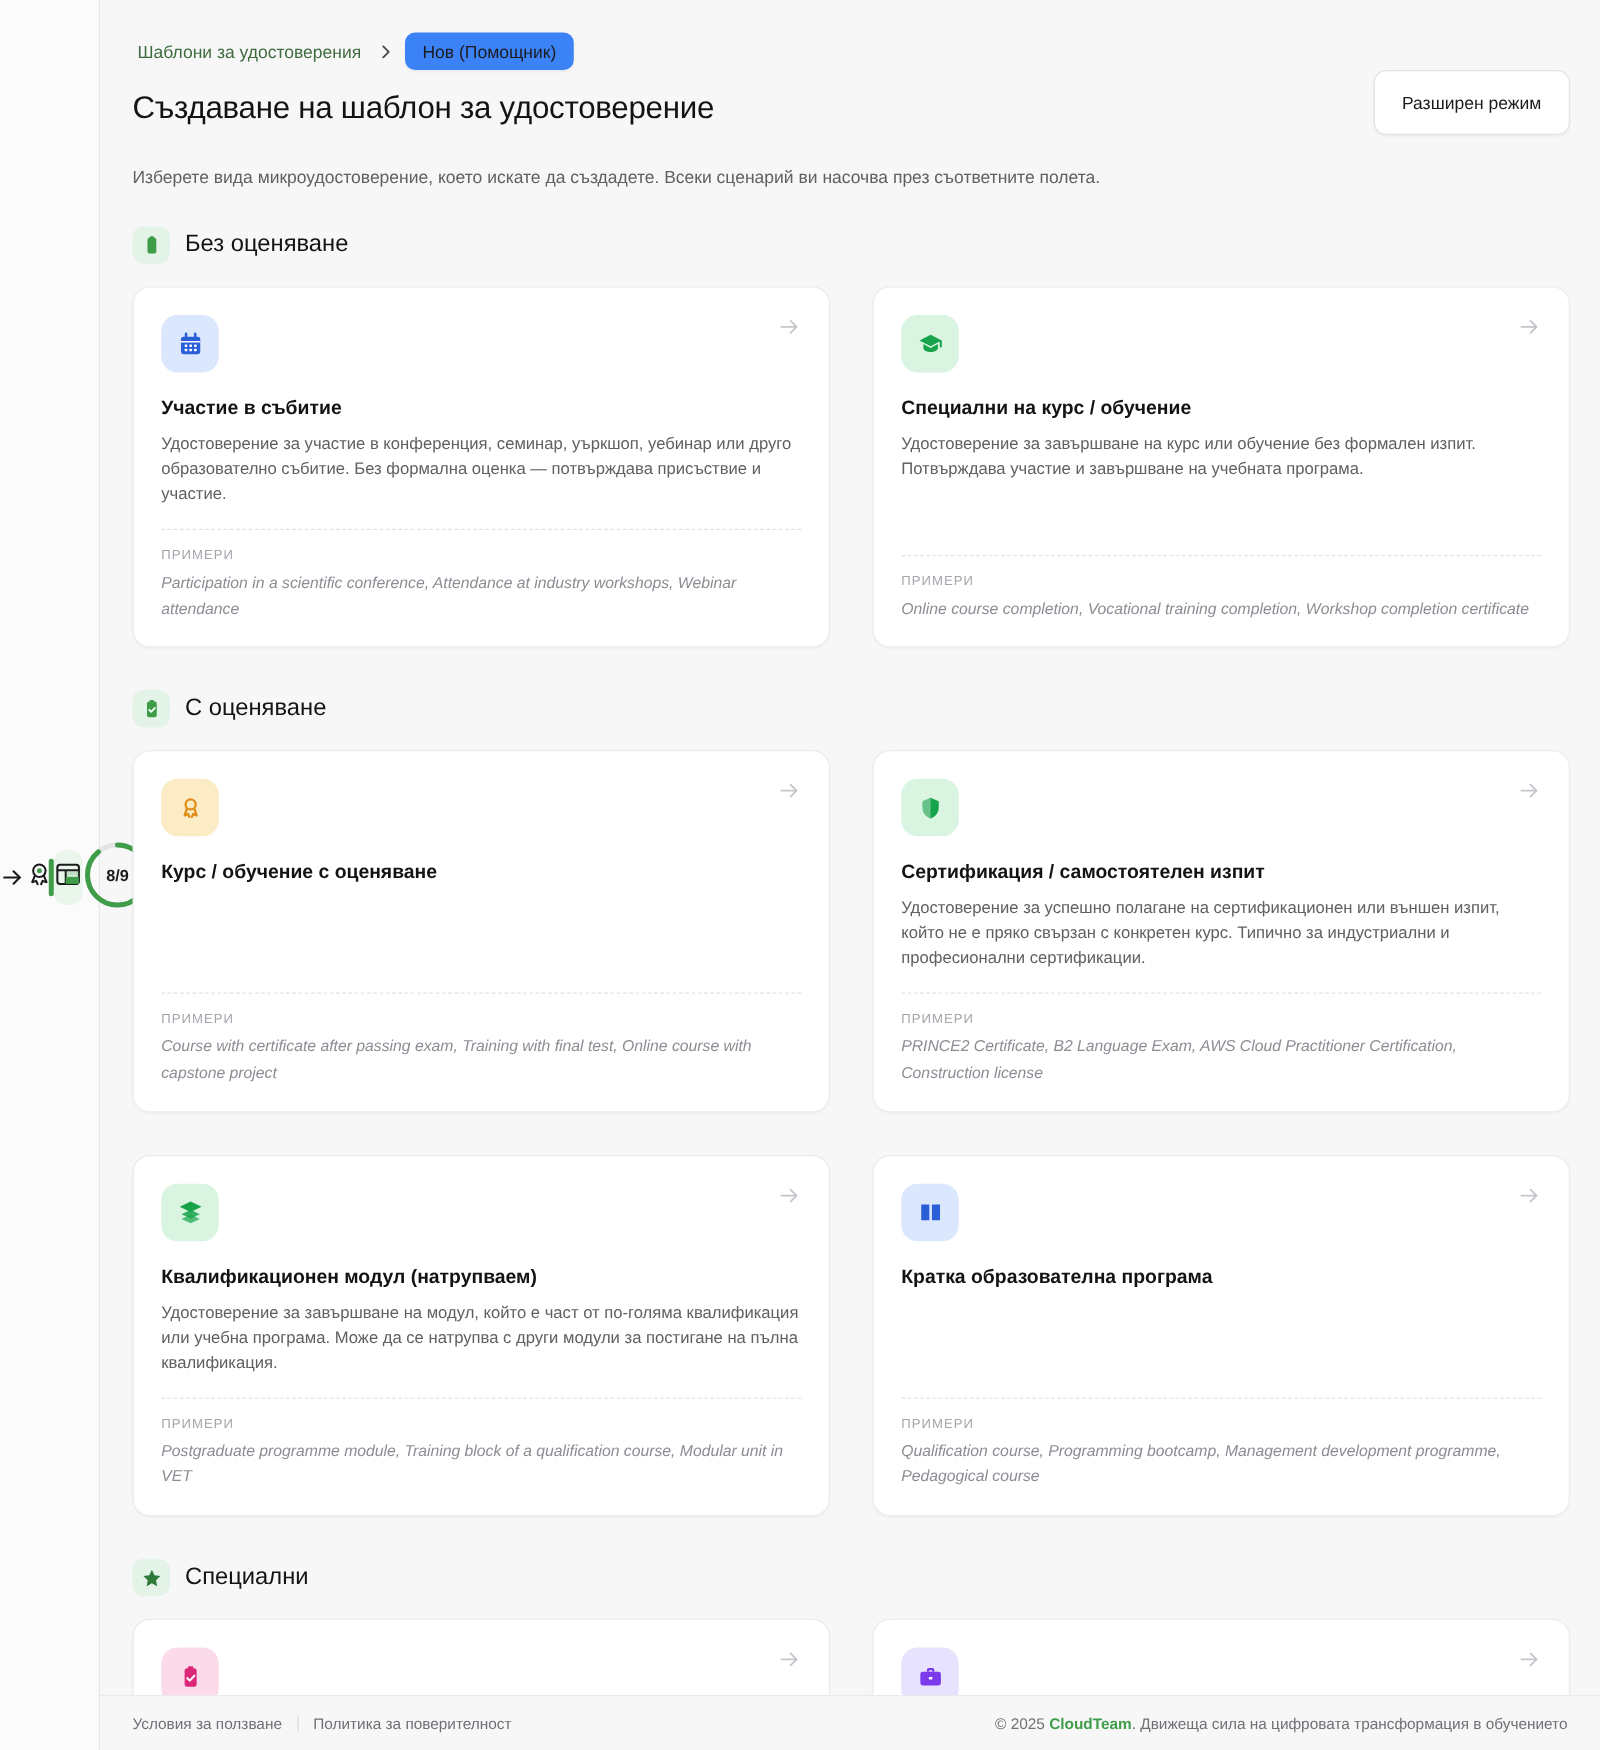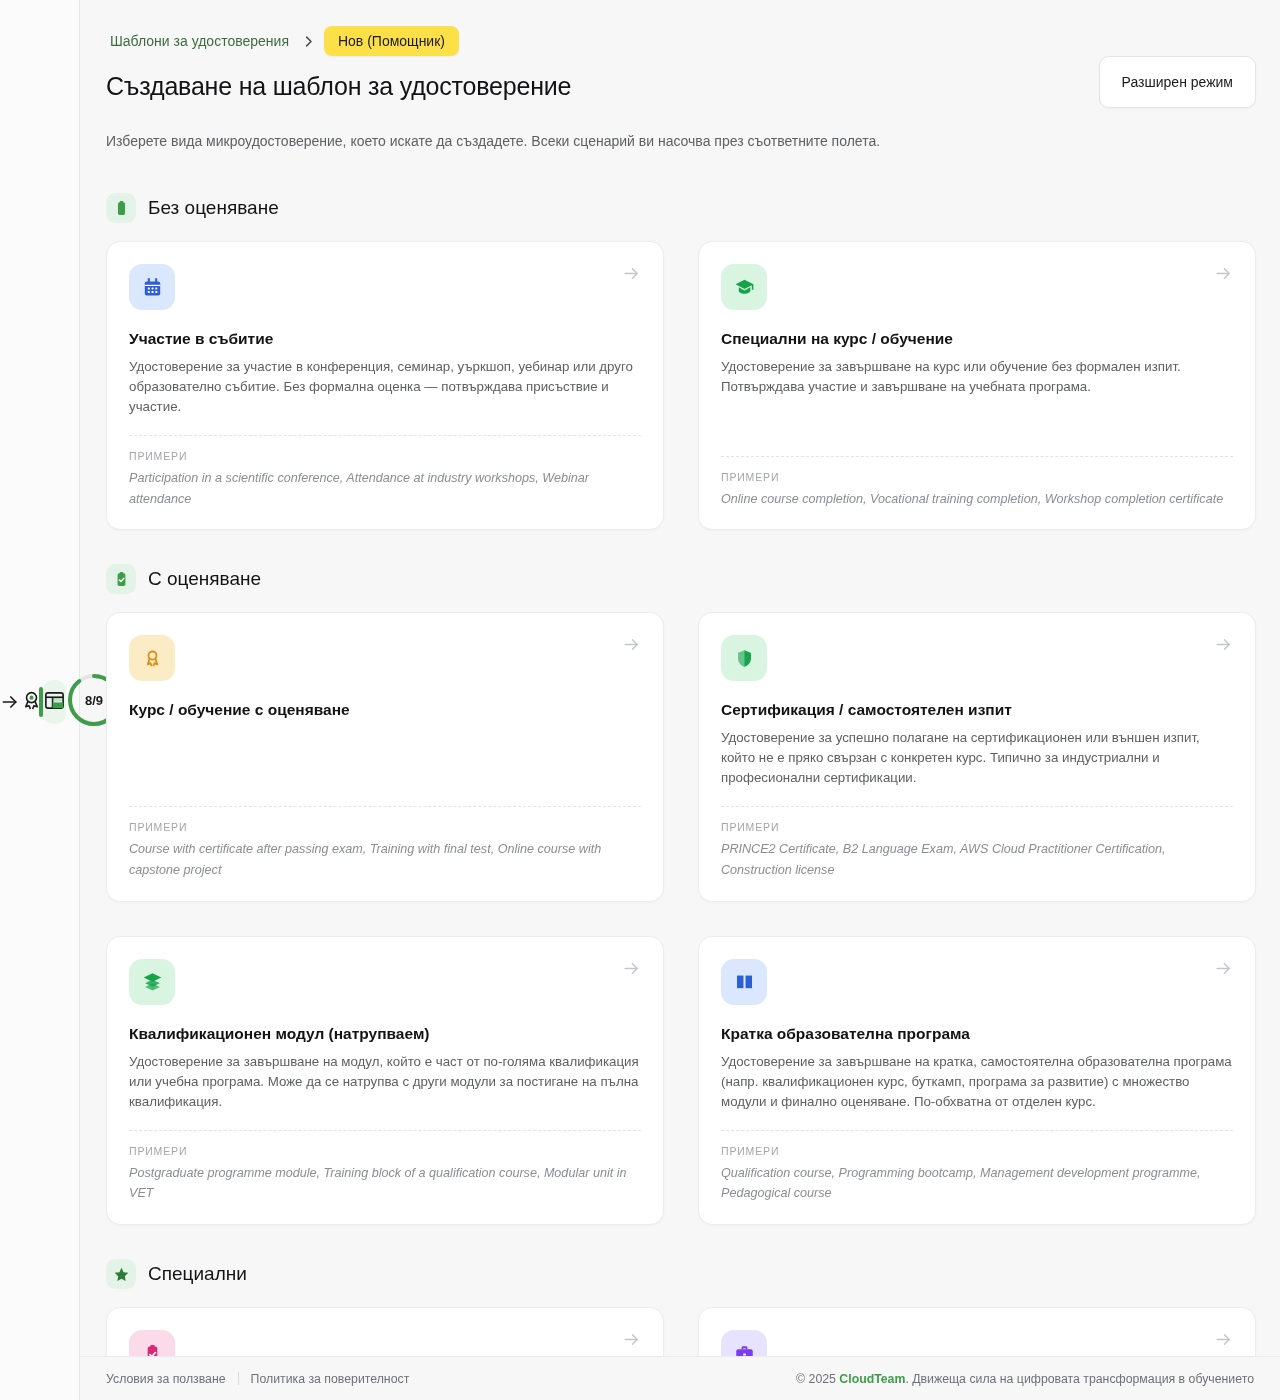--- a/index.html
+++ b/index.html
@@ -46,36 +46,36 @@
   
   .main { flex: 1 1 auto; position: relative; height: 1400px; overflow: hidden; }
   .content { padding: 26px 24px 0 26px; }
 
   .breadcrumb { display: flex; align-items: center; gap: 4px; height: 30px; }
   .bc-link {
     font-size: 14px; color: #3f6b3f; cursor: pointer; padding: 3px 4px;
   }
   .bc-sep { color: #5a5a5e; font-size: 15px; display: flex; align-items: center; padding: 0 4px; }
   .bc-current {
-    font-size: 14px; color: #1b1b1d; background: #fde047;
+    font-size: 14px; color: #1b1b1d; background: #3b82f6;
     border-radius: 8px; padding: 7px 14px; box-shadow: 0 1px 2px rgba(16,24,40,.05);
   }
 
   .title-row { display: flex; align-items: flex-start; justify-content: space-between; margin-top: 16px; }
   .page-title { font-size: 25px; font-weight: 400; color: #131315; letter-spacing: -.2px; }
   .mode-btn {
     background: #fff; border: 1px solid #e4e4e7; border-radius: 10px;
     padding: 17px 22px; font-size: 14px; color: #1b1b1d; cursor: pointer;
     box-shadow: 0 1px 2px rgba(16,24,40,.04); white-space: nowrap;
     margin-top: -16px;
   }
   .subtitle { margin-top: 25px; font-size: 14px; color: #5f6063; }
 
   .section { margin-top: 34px; }
-  .section:first-of-type { margin-top: 44px; }
+  .section:first-of-type { margin-top: 32px; }
   .section-head { display: flex; align-items: center; gap: 12px; }
   .sec-badge {
     width: 30px; height: 30px; border-radius: 9px;
     display: flex; align-items: center; justify-content: center;
   }
   .sec-title { font-size: 19px; color: #141416; font-weight: 400; }
 
   .grid { display: grid; grid-template-columns: 1fr 1fr; gap: 34px; margin-top: 18px; }
 
   .card {
@@ -342,21 +342,20 @@
                     <line x1="4" y1="12" x2="19" y2="12"></line>
                     <polyline points="13.2 6 19.2 12 13.2 18"></polyline>
                   </svg></span>
                 <span class="icon-tile" style="background:#dbe7fd">
                   <svg width="21" height="21" viewBox="0 0 24 24" fill="#2a5fd8">
                     <path d="M3.4 5.2h7.4v14.4H3.4z" rx="1"></path>
                     <path d="M13.2 5.2h7.4v14.4h-7.4z"></path>
                   </svg>
                 </span>
                 <div class="card-title">Кратка образователна програма</div>
-                <div class="card-desc">Удостоверение за завършване на кратка, самостоятелна образователна програма (напр. квалификационен курс, буткамп, програма за развитие) с множество модули и финално оценяване. По-обхватна от отделен курс.</div>
                 <div class="card-spacer"></div>
                 <div class="card-rule"></div>
                 <div class="ex-label">ПРИМЕРИ</div>
                 <div class="ex-text">Qualification course, Programming bootcamp, Management development programme, Pedagogical course</div>
               </div>
             </div>
           </div>
           <div class="section">
             <div class="section-head">
               <span class="sec-badge" style="background: rgb(228, 243, 231);">

